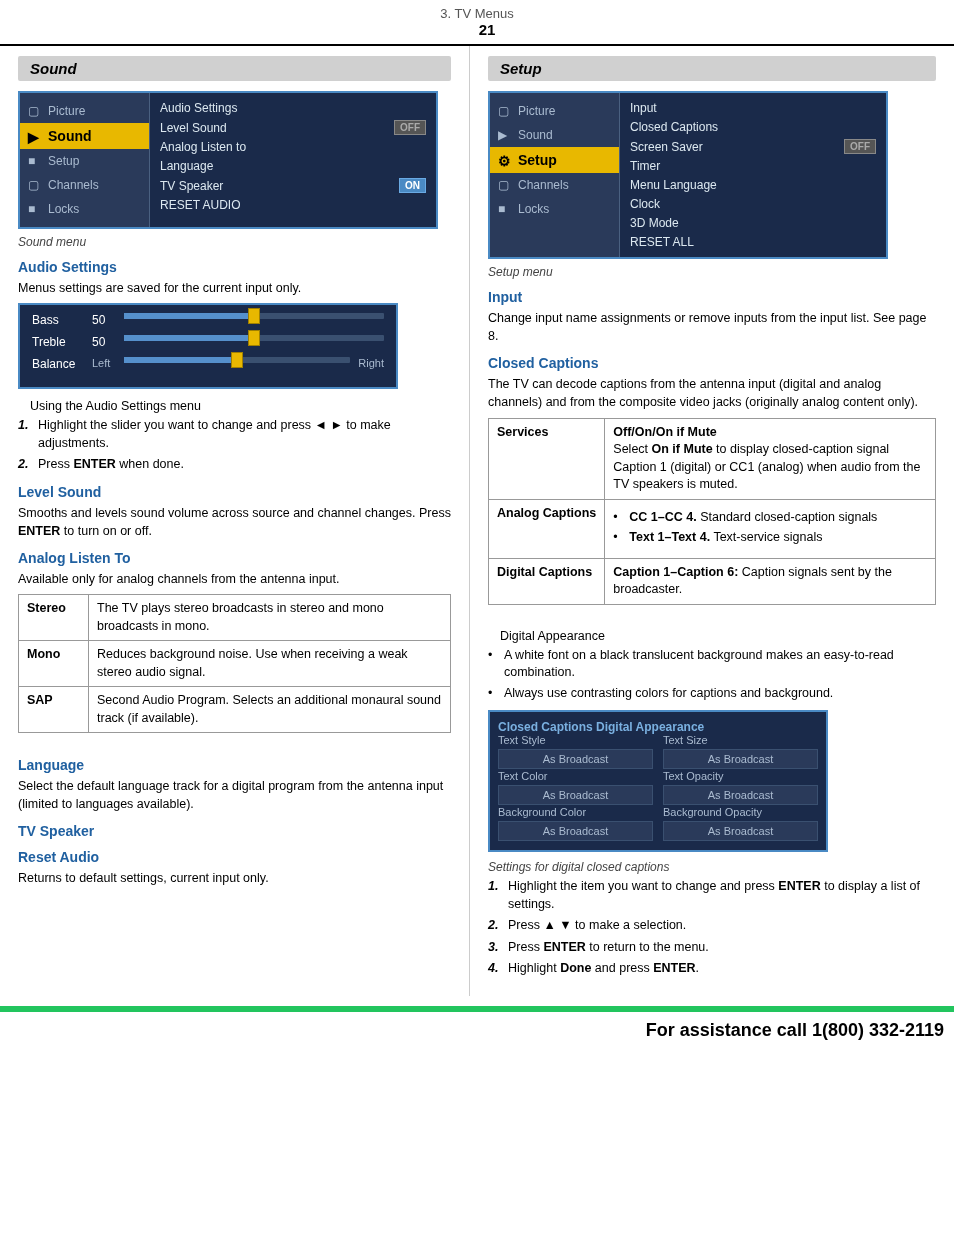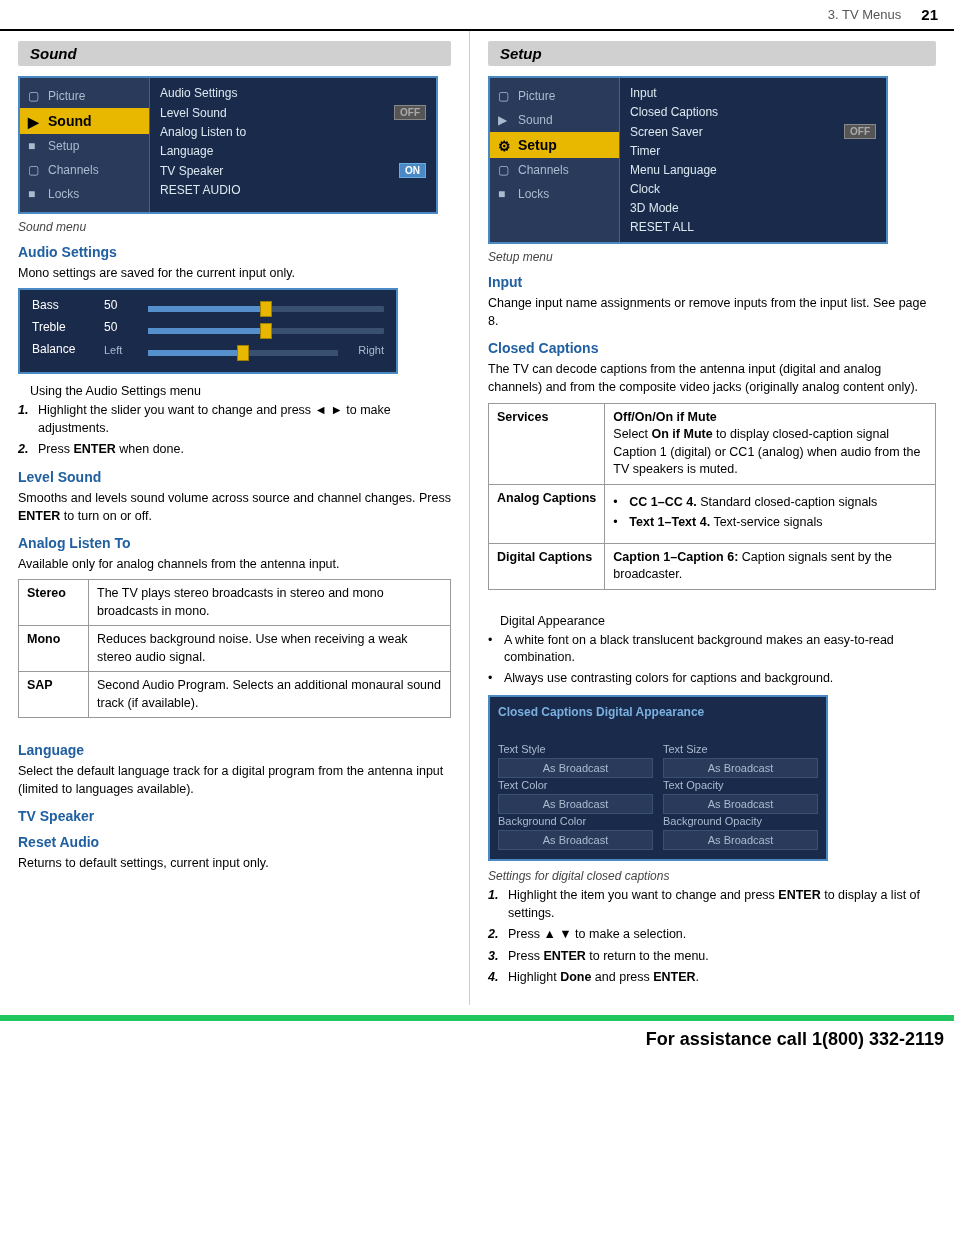--- a/index.html
+++ b/index.html
@@ -13,20 +13,21 @@
     }
 
     
     .page-header {
       display: flex;
       justify-content: flex-end;
       align-items: center;
       border-bottom: 2px solid #000;
       padding: 6px 16px;
       margin-bottom: 0;
+      flex-direction: column;
     }
     .page-header-title {
       flex: 1;
       text-align: right;
       font-size: 13px;
       color: #555;
     }
     .page-number {
       font-weight: bold;
       font-size: 15px;
@@ -150,23 +151,23 @@
     
     .slider-container {
       border: 2px solid #4a8ac4;
       background: #1a2a4a;
       padding: 8px 12px;
       width: 380px;
       margin-bottom: 10px;
     }
     .slider-row {
       display: flex;
-      align-items: flex-end;
+      align-items: flex-start;
       margin-bottom: 8px;
-      gap: 20px;
+      gap: 8px;
     }
     .slider-label {
       color: #fff;
       font-size: 12px;
       width: 52px;
     }
     .slider-value {
       color: #fff;
       font-size: 12px;
       width: 24px;
@@ -242,21 +243,21 @@
       border: 2px solid #4a8ac4;
       background: #1a2a4a;
       padding: 8px;
       width: 340px;
       margin: 8px 0;
     }
     .cc-box-title {
       color: #7ab0e0;
       font-size: 12px;
       font-weight: bold;
-      margin-bottom: 24px;
+      margin-bottom: 0;
     }
     .cc-row {
       display: flex;
       gap: 10px;
       margin-bottom: 1px;
     }
     .cc-col {
       flex: 1;
     }
     .cc-col-label {
@@ -386,21 +387,21 @@
           <span class="badge-on">ON</span>
         </div>
         <div class="tv-menu-row">
           <span>RESET AUDIO</span>
         </div>
       </div>
     </div>
     <div class="menu-caption">Sound menu</div>
 
     <div class="subsection-title">Audio Settings</div>
-    <div class="subsection-body">Mono settings are saved for the current input only.</div>
+    <div class="subsection-body">Menus settings are saved for the current input only.</div>
 
     <div class="slider-container">
 
       <div class="slider-row">
         <span class="slider-label">Bass</span>
         <span class="slider-value">50</span>
         <div class="slider-track">
           <div class="slider-fill" style="width:50%"></div>
           <div class="slider-thumb" style="left:calc(50% - 6px)"></div>
         </div>

